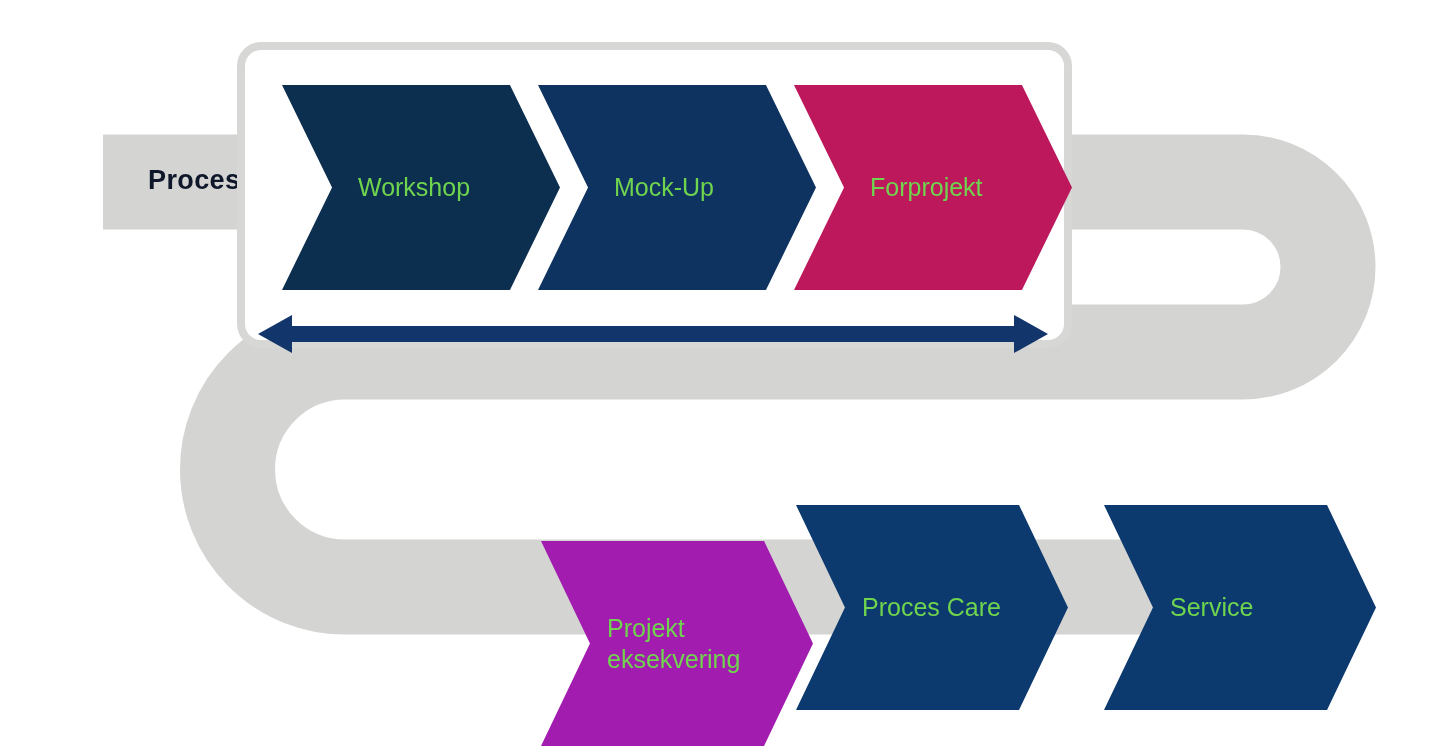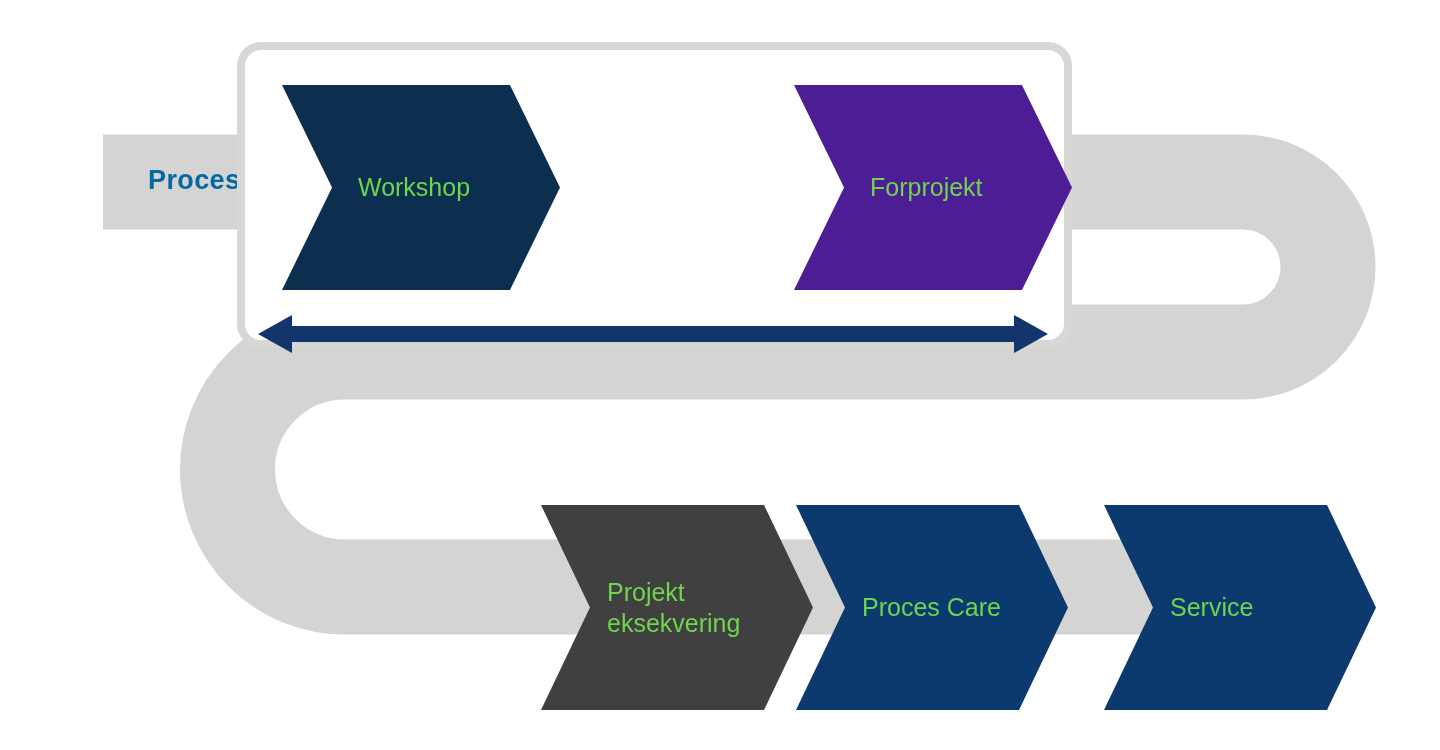--- a/index.html
+++ b/index.html
@@ -30,21 +30,21 @@
   }
 
   
   .proces-label {
     position: absolute;
     left: 148px;
     top: 165px;
     font-size: 27px;
     font-weight: bold;
     letter-spacing: 0.4px;
-    color: #0369a1;
+    color: #0f172a;
     white-space: nowrap;
   }
 
   
   .phase-box {
     position: absolute;
     left: 237px;
     top: 42px;
     width: 835px;
     height: 306px;
@@ -120,29 +120,32 @@
   <svg class="arrow-svg" viewBox="0 0 790 44" aria-hidden="true">
     <polygon points="0,22 34,3 34,14 756,14 756,3 790,22 756,41 756,30 34,30 34,41" fill="#12356b"></polygon>
   </svg>
 
   <div class="row row-top" style="left:0; top:85px; width:1340px; height:205px;">
 
     <div class="chev" style="left:282px; width:278px; background:#0d2f4f;">
       <span class="chev-inner">Workshop</span>
     </div>
 
+    <div class="chev" style="left:538px; width:278px; background:#0f3360;">
+      <span class="chev-inner">Mock-Up</span>
+    </div>
 
-    <div class="chev" style="left:794px; width:278px; background:#4c1d95;">
+    <div class="chev" style="left:794px; width:278px; background:#be185d;">
       <span class="chev-inner">Forprojekt</span>
     </div>
   </div>
 
   <div class="row row-bot" style="left:0; top:505px; width:1440px; height:205px;">
 
-    <div class="chev" style="left:541px; width:272px; background:#404040;">
+    <div class="chev" style="left:541px; width:272px; background:#a21caf;margin-top:36px;">
       <span class="chev-inner">Projekt
 eksekvering</span>
     </div>
 
     <div class="chev" style="left:796px; width:272px; background:#0d3a6e;">
       <span class="chev-inner">Proces Care</span>
     </div>
 
     <div class="chev" style="left:1104px; width:272px; background:#0d3a6e;">
       <span class="chev-inner">Service</span>

